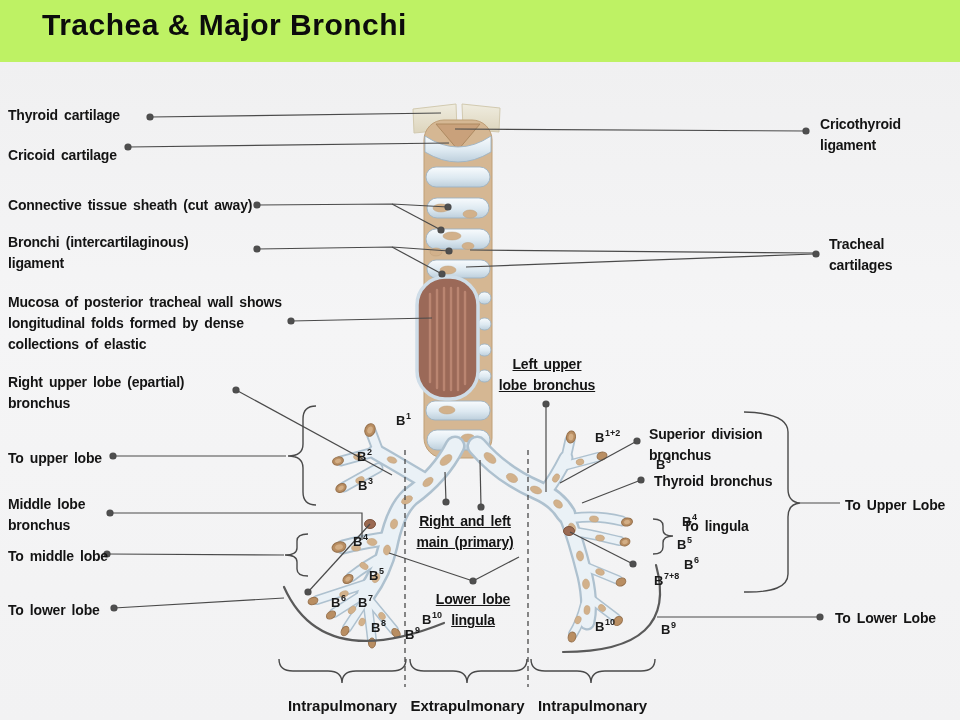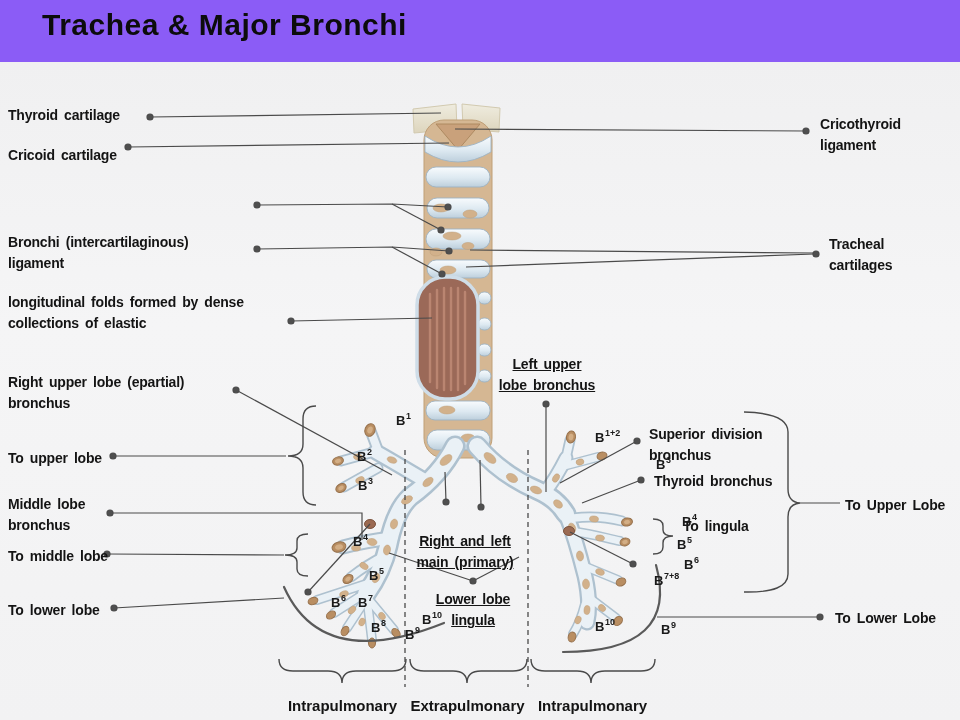--- a/index.html
+++ b/index.html
@@ -1,17 +1,17 @@
 <!DOCTYPE html>
 <html><head>
 <meta charset="utf-8">
 <style>
   * { margin:0; padding:0; box-sizing:border-box; }
   html,body { background:#ffffff; }
-  .stage { position:relative; width:960px; height:720px; background:#8b5cf6; overflow:hidden;
+  .stage { position:relative; width:960px; height:720px; background:#bef264; overflow:hidden;
            font-family:"Liberation Sans", sans-serif; }
   .panel { position:absolute; left:0; top:62px; width:960px; height:658px;
            background:linear-gradient(180deg,#f0f0f1 0%,#f5f5f6 40%,#f2f2f3 100%); }
   .title { position:absolute; left:42px; top:8px; font-size:30px; font-weight:bold;
            letter-spacing:.5px; color:#0c0c0c; white-space:nowrap; }
   svg.overlay { position:absolute; left:0; top:0; width:960px; height:720px; }
   .lbl { position:absolute; font-size:14px; font-weight:bold; line-height:21px; color:#141414;
          letter-spacing:-0.2px; word-spacing:2.5px; white-space:nowrap; z-index:3; }
   .lbl.center { text-align:center; white-space:normal;text-decoration:underline; }
   .zone { position:absolute; width:125px; text-align:center; font-size:15px; font-weight:bold;
@@ -318,25 +318,27 @@
       <path d="M653,519 Q663,519 663,526 L663,530 Q663,536 673,536 Q663,536 663,543 L663,547 Q663,554 653,554"></path>
       <path d="M744,412 Q788,413 788,432 L788,489 Q788,502 800,503 Q788,504 788,517 L788,574 Q788,593 744,592"></path>
       <path d="M279,659 Q279,671 293,671 L328,671 Q342,671 342,683 Q342,671 356,671 L392,671 Q406,671 406,659"></path>
       <path d="M410,659 Q410,671 424,671 L453,671 Q467,671 467,683 Q467,671 481,671 L513,671 Q527,671 527,659"></path>
       <path d="M531,659 Q531,671 545,671 L577,671 Q591,671 591,683 Q591,671 605,671 L641,671 Q655,671 655,659"></path>
     </g>
   </svg>
 
   <div class="lbl" style="left:8px;top:105px">Thyroid cartilage</div>
   <div class="lbl" style="left:8px;top:145px">Cricoid cartilage</div>
+  <div class="lbl" style="left:8px;top:195px">Connective tissue sheath (cut away)</div>
   <div class="lbl" style="left:8px;top:232px">
     <div>Bronchi (intercartilaginous)</div>
     <div>ligament</div>
   </div>
   <div class="lbl" style="left:8px;top:292px">
+    <div>Mucosa of posterior tracheal wall shows</div>
     <div>longitudinal folds formed by dense</div>
     <div>collections of elastic</div>
   </div>
   <div class="lbl" style="left:8px;top:372px">
     <div>Right upper lobe (epartial)</div>
     <div>bronchus</div>
   </div>
   <div class="lbl" style="left:8px;top:448px">To upper lobe</div>
   <div class="lbl" style="left:8px;top:494px">
     <div>Middle lobe</div>
@@ -358,21 +360,21 @@
     <div>lobe bronchus</div>
   </div>
   <div class="lbl" style="left:649px;top:424px">
     <div>Superior division</div>
     <div>bronchus</div>
   </div>
   <div class="lbl" style="left:654px;top:471px">Thyroid bronchus</div>
   <div class="lbl" style="left:845px;top:495px">To Upper Lobe</div>
   <div class="lbl" style="left:683px;top:516px">To lingula</div>
   <div class="lbl" style="left:835px;top:608px">To Lower Lobe</div>
-  <div class="lbl center" style="left:413px;top:531px;width:104px">
+  <div class="lbl center" style="left:413px;top:511px;width:104px">
     <div>Right and left</div>
     <div>main (primary)</div>
   </div>
   <div class="lbl center" style="left:427px;top:589px;width:92px">
     <div>Lower lobe</div>
     <div>lingula</div>
   </div>
 
   <div class="zone" style="left:280px;top:697px">Intrapulmonary</div>
   <div class="zone" style="left:405px;top:697px">Extrapulmonary</div>

